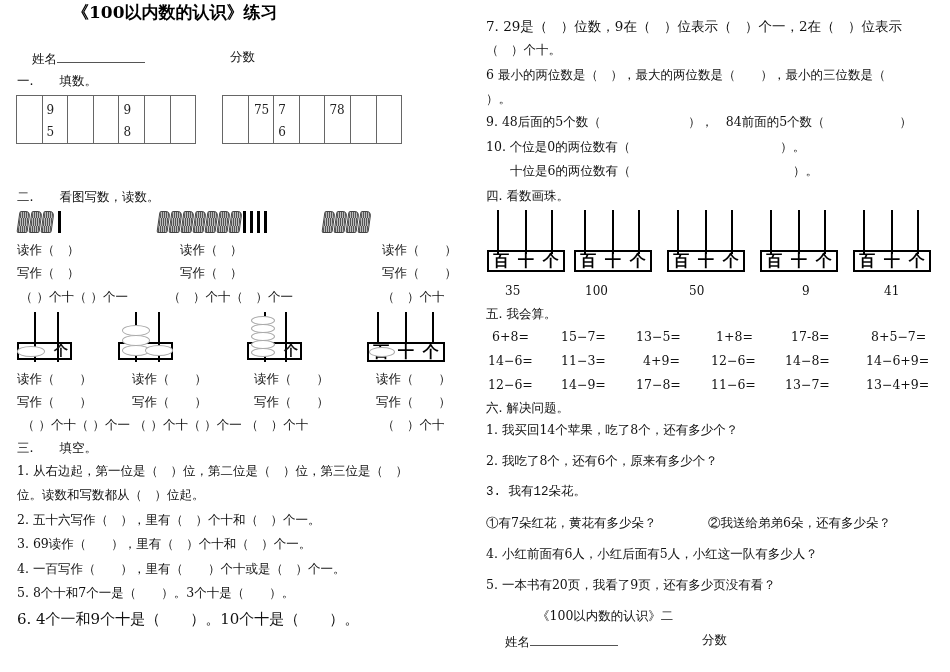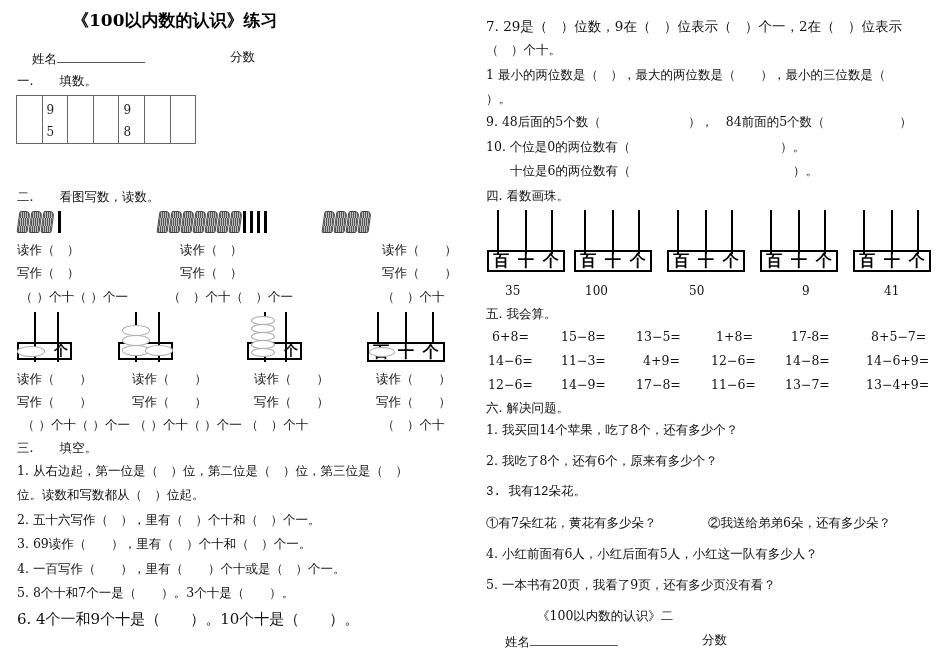--- a/index.html
+++ b/index.html
@@ -15,21 +15,21 @@
     .single-stick { position: absolute; width: 3px; height: 22px; background: #000; }
     .abacus { position: absolute; }
     .rod { position: absolute; width: 2px; background: #000; }
     .abacus-frame { position: absolute; border: 2px solid #000; display: flex; justify-content: space-around; align-items: center; font-family: "DejaVu Sans", sans-serif; font-size: 16px; font-weight: bold; color: #000; background: transparent; }
     .bead { position: absolute; width: 28px; height: 11px; border: 1px solid #aaa; border-radius: 50%; background: #fff; }
     .num-label { position: absolute; font-size: 12px; }
   </style>
 </head>
 <body>
 
-<div class="abs title" style="left:72px; top:12px;">《100以内数的认识》练习</div>
+<div class="abs title" style="left:72px; top:4px;">《100以内数的认识》练习</div>
 
 <div class="abs" style="left:32px; top:51px;">
   <span>姓名</span><span class="underline-blank" style="width:88px;"></span>
 </div>
 <div class="abs" style="left:230px; top:51px;">分数</div>
 
 <div class="abs" style="left:17px; top:75px;text-align:right;">
   <span>一.</span>
   <span style="margin-left:22px;">填数。</span>
 </div>
@@ -45,20 +45,30 @@
     <td style="white-space:pre-line;">9
 8</td>
     <td></td>
     <td></td>
   </tr>
 </tbody>
   </table>
 
 <table class="grid" style="left:222px; top:95px;">
   <tbody>
+      <tr>
+    <td></td>
+    <td style="text-align:right; padding-right:4px;">75</td>
+    <td style="white-space:pre-line;">7
+6</td>
+    <td></td>
+    <td>78</td>
+    <td></td>
+    <td></td>
+  </tr>
 </tbody>
   </table>
 
 <div class="abs" style="left:17px; top:191px;">
   <span>二.</span>
   <span style="margin-left:22px;">看图写数，读数。</span>
 </div>
 
 <div class="bundle" style="left:18px; top:211px;">
   <div class="stick-bundle"></div>
@@ -162,21 +172,21 @@
 <div class="abs" style="left:17px; top:465px;">1. 从右边起，第一位是（　）位，第二位是（　）位，第三位是（　）</div>
 <div class="abs" style="left:17px; top:489px;">位。读数和写数都从（　）位起。</div>
 <div class="abs" style="left:17px; top:514px;">2. 五十六写作（　），里有（　）个十和（　）个一。</div>
 <div class="abs" style="left:17px; top:538px;">3. 69读作（　　），里有（　）个十和（　）个一。</div>
 <div class="abs" style="left:17px; top:563px;">4. 一百写作（　　），里有（　　）个十或是（　）个一。</div>
 <div class="abs" style="left:17px; top:587px;">5. 8个十和7个一是（　　）。3个十是（　　）。</div>
 <div class="abs" style="left:17px; top:612px; font-size:15px;">6. 4个一和9个十是（　　）。10个十是（　　）。</div>
 
 <div class="abs" style="left:486px; top:20px; font-size:13.5px;">7. 29是（　）位数，9在（　）位表示（　）个一，2在（　）位表示</div>
 <div class="abs" style="left:486px; top:44px;">（　）个十。</div>
-<div class="abs" style="left:486px; top:69px;">1 最小的两位数是（　），最大的两位数是（　　），最小的三位数是（</div>
+<div class="abs" style="left:486px; top:69px;">6 最小的两位数是（　），最大的两位数是（　　），最小的三位数是（</div>
 <div class="abs" style="left:486px; top:93px;">）。</div>
 <div class="abs" style="left:486px; top:116px;">9. 48后面的5个数（　　　　　　　），　84前面的5个数（　　　　　　）</div>
 <div class="abs" style="left:486px; top:141px;">10. 个位是0的两位数有（　　　　　　　　　　　　）。</div>
 <div class="abs" style="left:510px; top:165px;">十位是6的两位数有（　　　　　　　　　　　　　）。</div>
 
 <div class="abs" style="left:486px; top:190px;">四. 看数画珠。</div>
 
 <div class="abacus" style="left:487px; top:210px; width:78px; height:62px;">
   <div class="rod" style="left:10px; top:0; height:44px;"></div>
   <div class="rod" style="left:38px; top:0; height:44px;"></div>
@@ -230,21 +240,21 @@
 
 <div class="num-label" style="left:505px; top:284px;">35</div>
 <div class="num-label" style="left:585px; top:284px;">100</div>
 <div class="num-label" style="left:689px; top:284px;">50</div>
 <div class="num-label" style="left:802px; top:284px;">9</div>
 <div class="num-label" style="left:884px; top:284px;">41</div>
 
 <div class="abs" style="left:486px; top:308px;">五. 我会算。</div>
 
 <div class="abs" style="left:492px; top:331px;">6+8=</div>
-<div class="abs" style="left:561px; top:331px;">15−8=</div>
+<div class="abs" style="left:561px; top:331px;">15−7=</div>
 <div class="abs" style="left:636px; top:331px;">13−5=</div>
 <div class="abs" style="left:716px; top:331px;">1+8=</div>
 <div class="abs" style="left:791px; top:331px;">17-8=</div>
 <div class="abs" style="left:871px; top:331px;">8+5−7=</div>
 
 <div class="abs" style="left:488px; top:355px;">14−6=</div>
 <div class="abs" style="left:561px; top:355px;">11−3=</div>
 <div class="abs" style="left:643px; top:355px;">4+9=</div>
 <div class="abs" style="left:711px; top:355px;">12−6=</div>
 <div class="abs" style="left:785px; top:355px;text-align:center;">14−8=</div>

